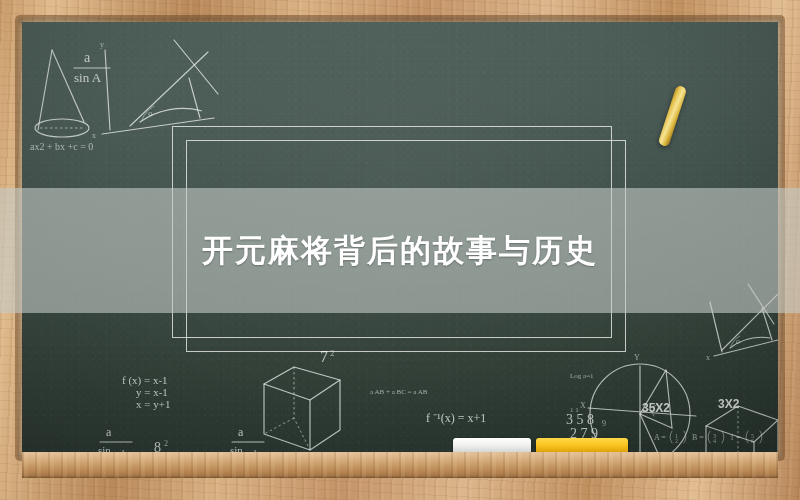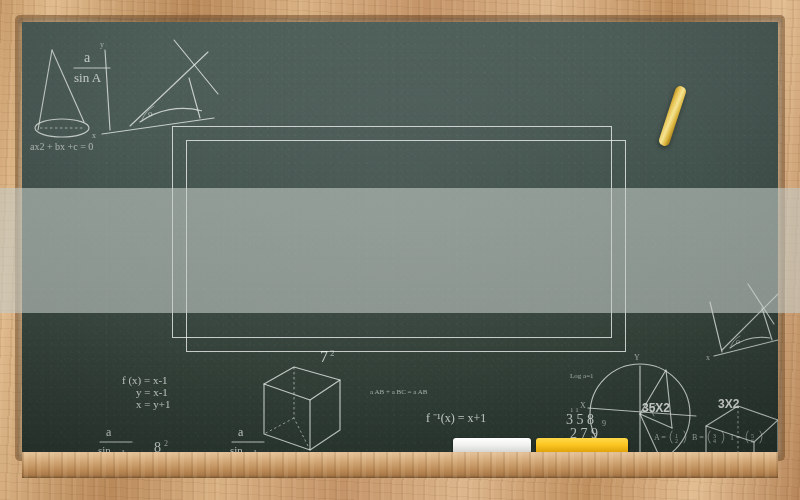--- a/index.html
+++ b/index.html
@@ -280,20 +280,23 @@
     <div class="board-vig"></div>
   </div>
 
   <div class="chalk-stick"></div>
 
   <div class="rect-outer"></div>
   <div class="rect-inner"></div>
 
   <div class="band"></div>
 
+  <div class="title-wrap">
+    <div class="title">开元麻将背后的故事与历史</div>
+  </div>
 
   <div class="eraser"></div>
   <div class="chalk-yellow"></div>
   <div class="ledge">
     <div class="ledge-grain"></div>
   </div>
 
 </div>
 
 </body></html>

